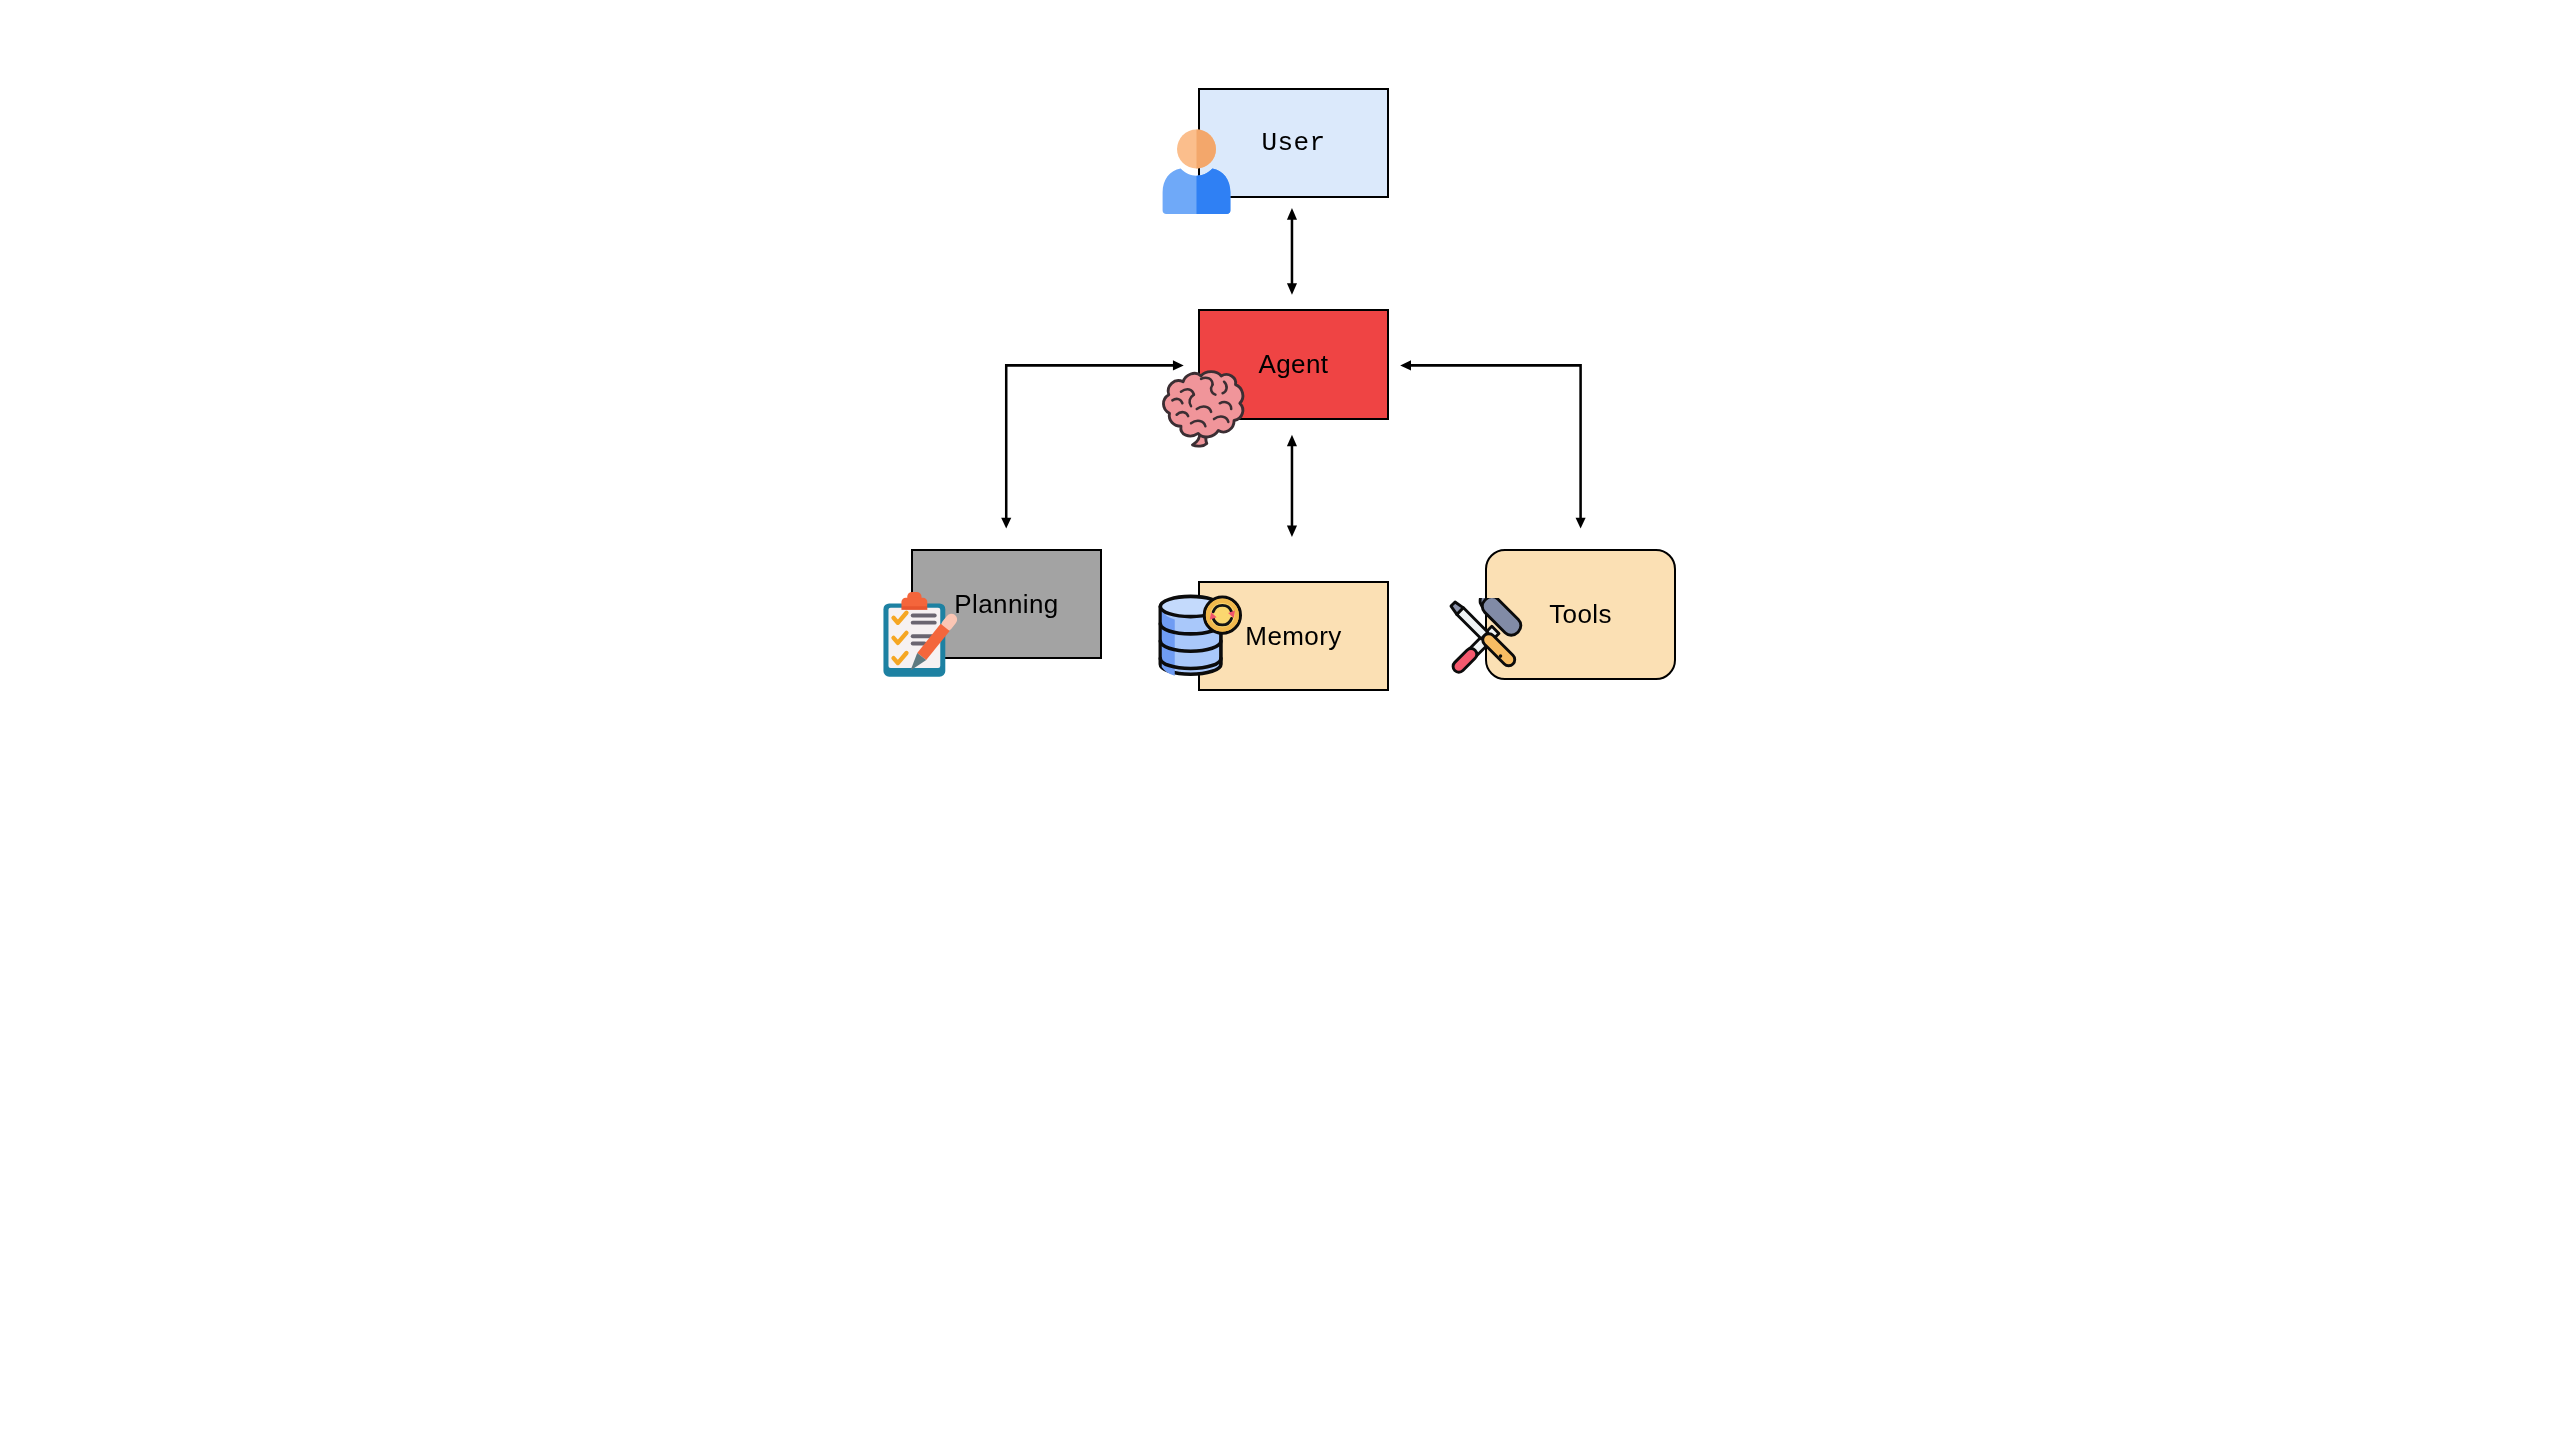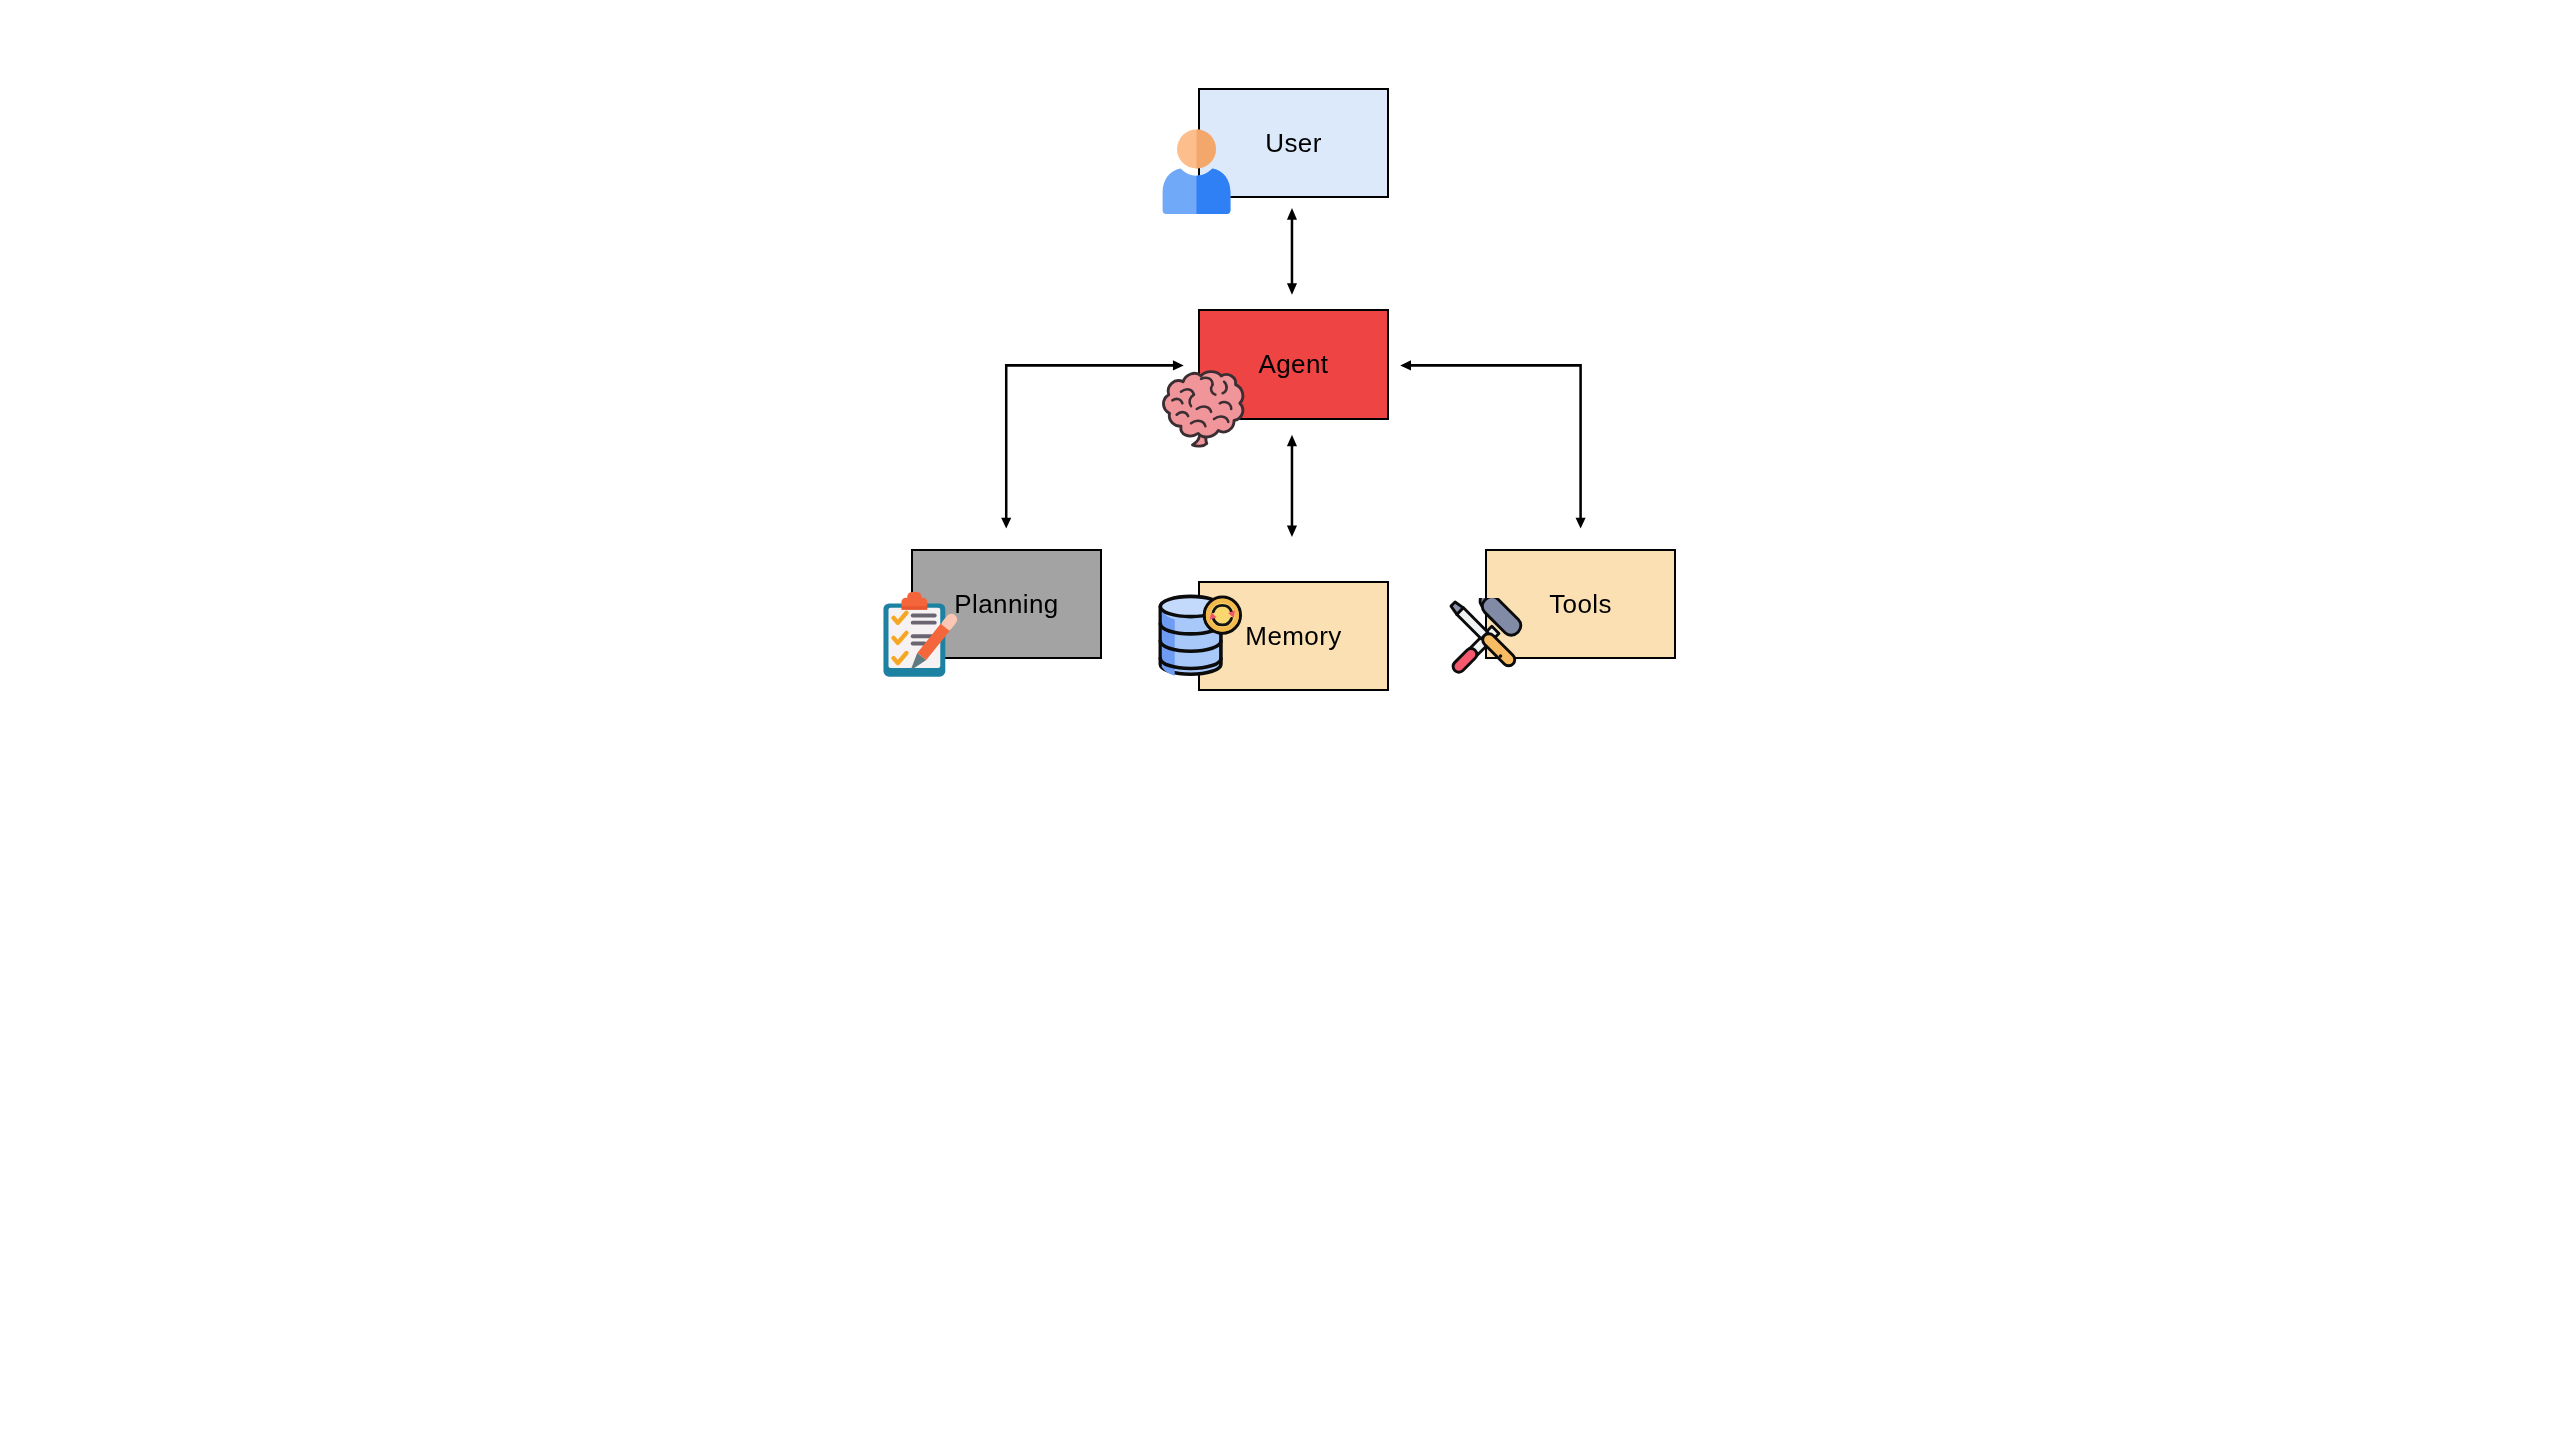--- a/index.html
+++ b/index.html
@@ -1,24 +1,24 @@
 <!DOCTYPE html>
 <html style="font-size:11.5px"><head>
 <meta charset="utf-8">
 <style>
   html,body{margin:0;padding:0;background:#ffffff;}
   body{font-family:"Liberation Sans",sans-serif;}
   .canvas{position:relative;width:1288px;height:725px;margin:0 auto;background:#ffffff;overflow:hidden;}
   .node{position:absolute;box-sizing:border-box;border:2.9px solid #000;display:flex;align-items:center;justify-content:center;}
   .node .label{font-size:26px;color:#000;letter-spacing:0.4px;}
-  .node-user{left:554px;top:88px;width:191px;height:110px;background:#dbe9fb;}
+  .node-user{left:554px;top:88px;width:191px;height:110px;background:#dbe9fb;font-family:Liberation Mono, monospace;}
   .node-agent{left:554px;top:309px;width:191px;height:111px;background:#ef4444;justify-content:center;}
   .node-planning{left:267px;top:549px;width:191px;height:110px;background:#a3a3a3;}
   .node-memory{left:554px;top:581px;width:191px;height:110px;background:#fbe0b4;}
-  .node-tools{left:841px;top:549px;width:191px;height:110px;background:#fbe0b4;}
+  .node-tools{left:841px;top:549px;width:191px;height:131px;background:#fbe0b4;border-radius:20px;}
   .arrows{position:absolute;left:0;top:0;z-index:3;}
   .icon{position:absolute;z-index:4;}
   .icon-person{left:514px;top:126px;}
   .icon-brain{left:514px;top:370px;}
   .icon-clipboard{left:235px;top:589px;}
   .icon-database{left:512px;top:592px;}
   .icon-tools{left:804px;top:598px;}
 </style>
 </head>
 <body>

